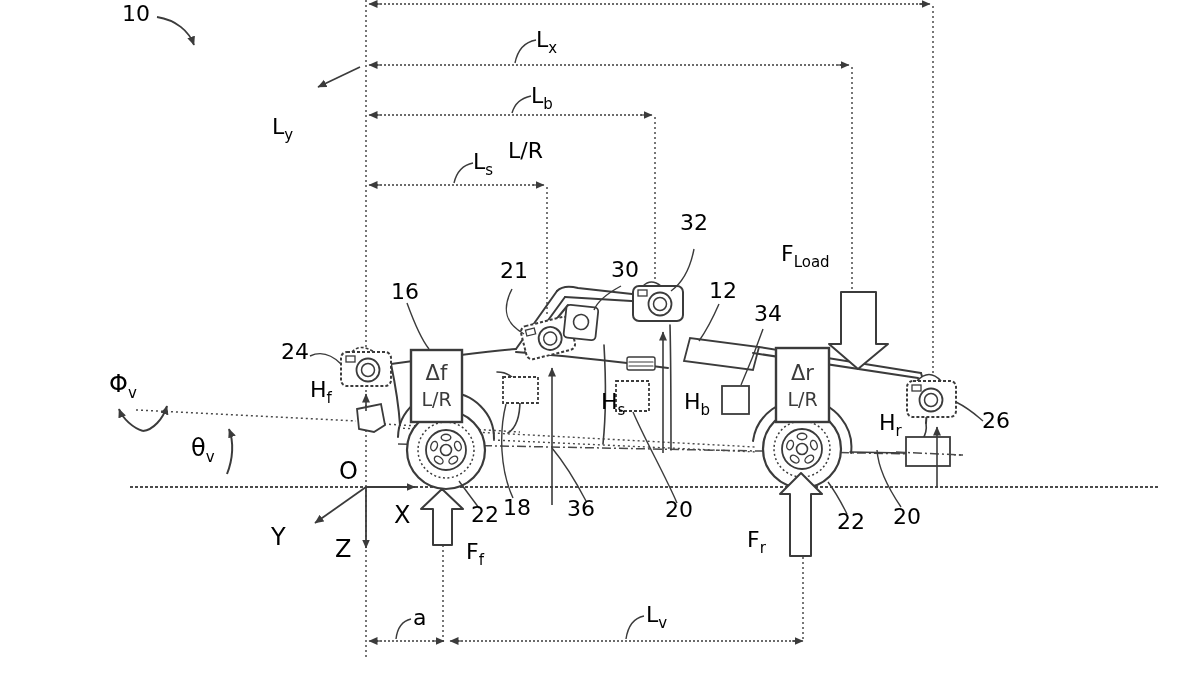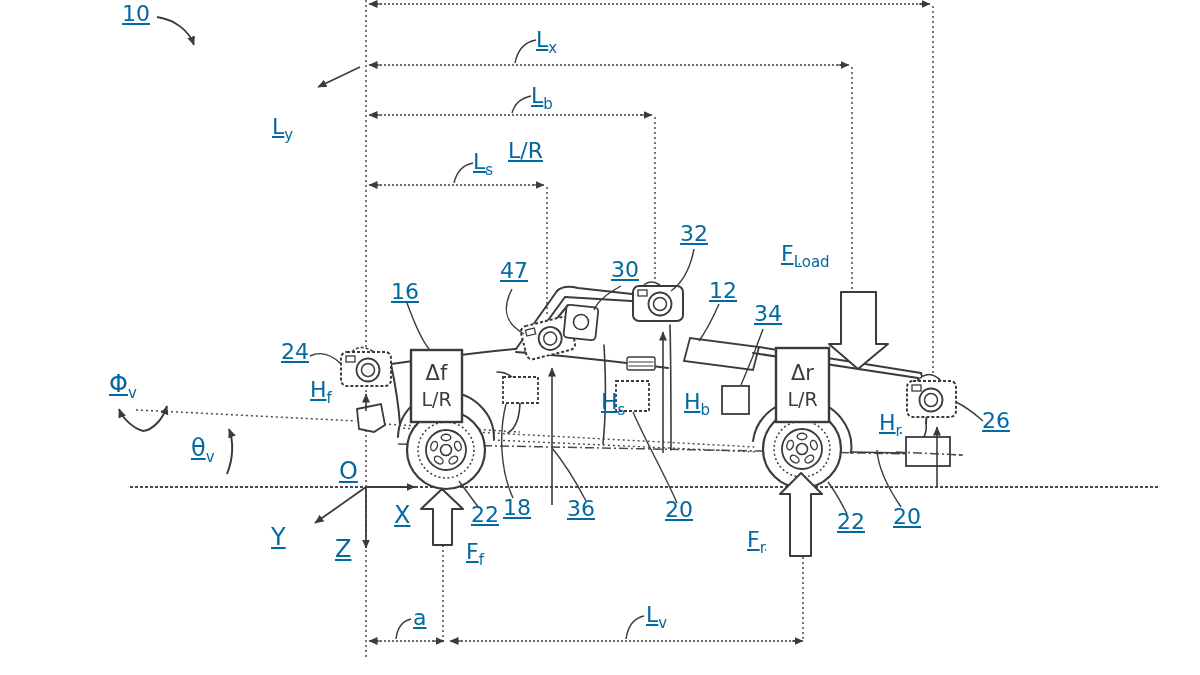--- a/index.html
+++ b/index.html
@@ -1,19 +1,19 @@
 <!DOCTYPE html>
 <html><head>
 <meta charset="utf-8">
 <style>
   html,body{margin:0;padding:0;background:#fff;}
   .stage{position:relative;width:1200px;height:675px;background:#fff;overflow:hidden;
          font-family:"DejaVu Sans",sans-serif;color:#3b3b3b;}
   .stage svg{position:absolute;left:0;top:0;}
-  .lbl{position:absolute;font-size:22px;line-height:1;white-space:nowrap;color:#0369a1;text-decoration:underline;}
+  .lbl{position:absolute;font-size:22px;line-height:1;white-space:nowrap;color:#000000;}
   .lbl .sub{font-size:15px;vertical-align:-6px;}
   .lbl.big{font-size:24px;}
   .dbox{position:absolute;display:flex;flex-direction:column;align-items:center;
         justify-content:center;text-align:center;font-size:21px;line-height:1.3;}
   .dbox .l2{font-size:19px;}
 </style>
 </head>
 <body>
 
 <div class="stage">
@@ -234,23 +234,23 @@
 <div class="lbl" style="left:572px;top:391px;margin-left:29px;"><span>H</span><span class="sub">s</span></div>
 <div class="lbl" style="left:684px;top:391px;"><span>H</span><span class="sub">b</span></div>
 <div class="lbl" style="left:879px;top:412px;"><span>H</span><span class="sub">r</span></div>
 
 <div class="lbl" style="left:466px;top:541px;"><span>F</span><span class="sub">f</span></div>
 <div class="lbl" style="left:747px;top:529px;"><span>F</span><span class="sub">r</span></div>
 <div class="lbl" style="left:781px;top:243px;"><span>F</span><span class="sub">Load</span></div>
 
 <div class="lbl" style="left:281px;top:341px;">24</div>
 <div class="lbl" style="left:391px;top:281px;">16</div>
-<div class="lbl" style="left:500px;top:260px;">47</div>
+<div class="lbl" style="left:500px;top:260px;">21</div>
 <div class="lbl" style="left:611px;top:259px;">30</div>
-<div class="lbl" style="left:680px;top:223px;">32</div>
+<div class="lbl" style="left:680px;top:212px;">32</div>
 <div class="lbl" style="left:709px;top:280px;">12</div>
 <div class="lbl" style="left:754px;top:303px;">34</div>
 <div class="lbl" style="left:982px;top:410px;">26</div>
 <div class="lbl" style="left:893px;top:506px;">20</div>
 <div class="lbl" style="left:837px;top:511px;">22</div>
 <div class="lbl" style="left:665px;top:499px;">20</div>
 <div class="lbl" style="left:567px;top:498px;">36</div>
 <div class="lbl" style="left:503px;top:497px;">18</div>
 <div class="lbl" style="left:471px;top:504px;">22</div>
 

